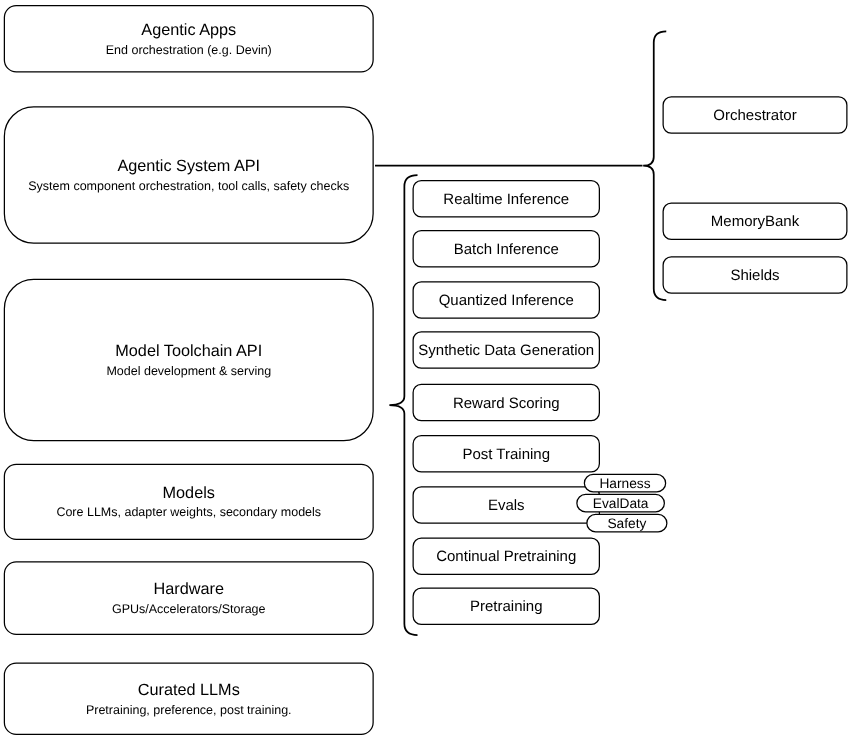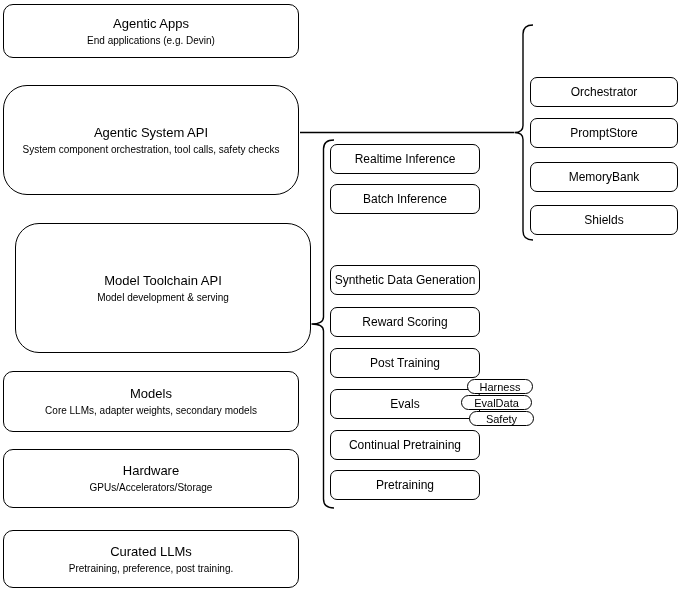--- a/index.html
+++ b/index.html
@@ -73,29 +73,29 @@
 <div class="canvas">
 
   <svg class="wires" width="682" height="591" viewBox="0 0 682 591">
     <path d="M 300 132.5 H 514" fill="none" stroke="#000000" stroke-width="1.4"></path>
     <path d="M 533 25 Q 523 25 523 34 L 523 125.5 Q 523 132.5 514.5 132.5 Q 523 132.5 523 139.5 L 523 231 Q 523 240 533 240" fill="none" stroke="#000000" stroke-width="1.4"></path>
     <path d="M 334 140 Q 323.5 140 323.5 149 L 323.5 317 Q 323.5 324 311.5 324 Q 323.5 324 323.5 331 L 323.5 499 Q 323.5 508 334 508" fill="none" stroke="#000000" stroke-width="1.4"></path>
   </svg>
 
   <div class="box lbox r10" style="top:4px;height:54px;">
     <div class="title">Agentic Apps</div>
-    <div class="subtitle">End applications (e.g. Devin)</div>
+    <div class="subtitle">End orchestration (e.g. Devin)</div>
   </div>
 
   <div class="box lbox r24" style="top:85px;height:110px;">
     <div class="title">Agentic System API</div>
     <div class="subtitle">System component orchestration, tool calls, safety checks</div>
   </div>
 
-  <div class="box lbox r24" style="top:223px;height:130px;margin-left:12px;">
+  <div class="box lbox r24" style="top:223px;height:130px;">
     <div class="title">Model Toolchain API</div>
     <div class="subtitle">Model development &amp; serving</div>
   </div>
 
   <div class="box lbox r10" style="top:371px;height:61px;">
     <div class="title">Models</div>
     <div class="subtitle">Core LLMs, adapter weights, secondary models</div>
   </div>
 
   <div class="box lbox r10" style="top:449px;height:59px;">
@@ -103,29 +103,29 @@
     <div class="subtitle">GPUs/Accelerators/Storage</div>
   </div>
 
   <div class="box lbox r10" style="top:530px;height:58px;">
     <div class="title">Curated LLMs</div>
     <div class="subtitle">Pretraining, preference, post training.</div>
   </div>
 
   <div class="box mbox" style="top:144px;">Realtime Inference</div>
   <div class="box mbox" style="top:184px;">Batch Inference</div>
+  <div class="box mbox" style="top:225px;">Quantized Inference</div>
   <div class="box mbox" style="top:265px;">Synthetic Data Generation</div>
   <div class="box mbox" style="top:307px;">Reward Scoring</div>
   <div class="box mbox" style="top:348px;">Post Training</div>
   <div class="box mbox" style="top:389px;">Evals</div>
   <div class="box mbox" style="top:430px;">Continual Pretraining</div>
   <div class="box mbox" style="top:470px;">Pretraining</div>
 
   <div class="pill" style="left:467px;top:379px;width:66px;height:15px;">Harness</div>
   <div class="pill" style="left:461px;top:395px;width:71px;height:15px;">EvalData</div>
   <div class="pill" style="left:469px;top:411px;width:65px;height:15px;">Safety</div>
 
   <div class="box rbox" style="top:77px;">Orchestrator</div>
-  <div class="box rbox" style="top:118px;">PromptStore</div>
   <div class="box rbox" style="top:162px;">MemoryBank</div>
   <div class="box rbox" style="top:205px;">Shields</div>
 
 </div>
 
 </body></html>

